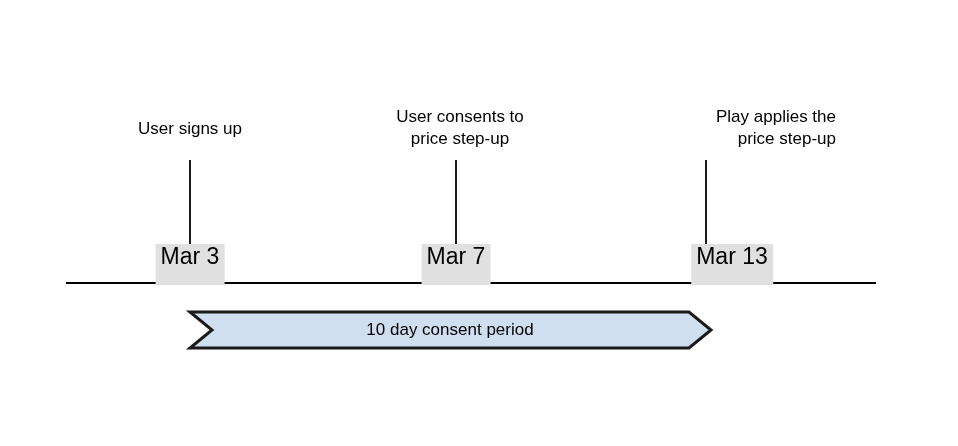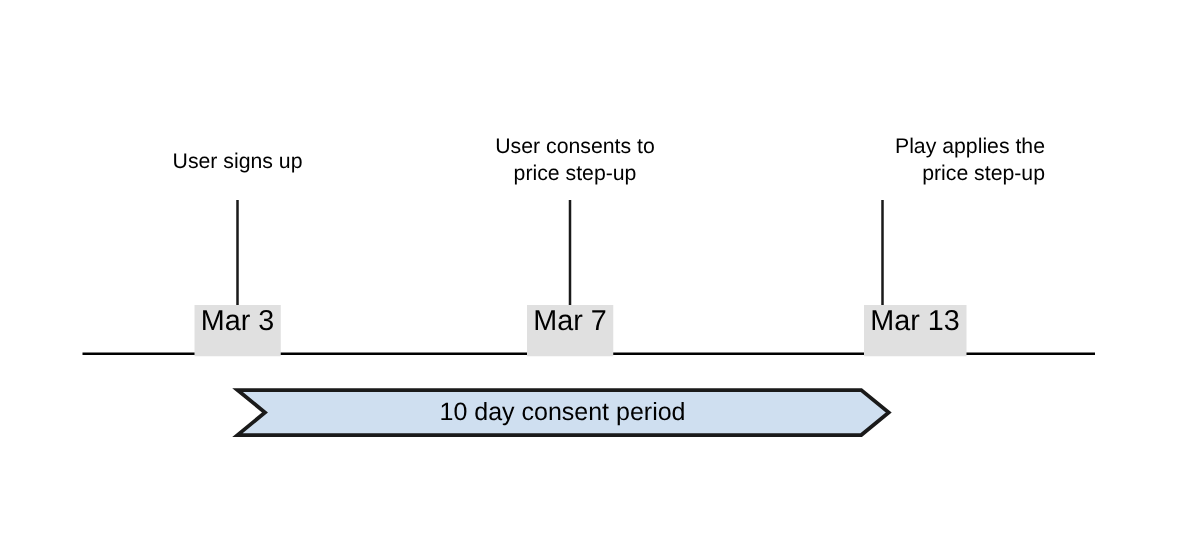--- a/index.html
+++ b/index.html
@@ -41,21 +41,21 @@
     background: #e0e0e0;
     padding: 2px 5px 19px 5px;
     transform: translateX(-50%);
     white-space: nowrap;
   }
   .banner {
     position: absolute;
   }
   .banner-label {
     position: absolute;
-    font-size: 20px;
+    font-size: 17px;
     line-height: 20px;
     color: #000000;
     text-align: right;
     transform: translate(-50%, -50%);
     white-space: nowrap;
   }
 </style>
 </head>
 <body>
 

